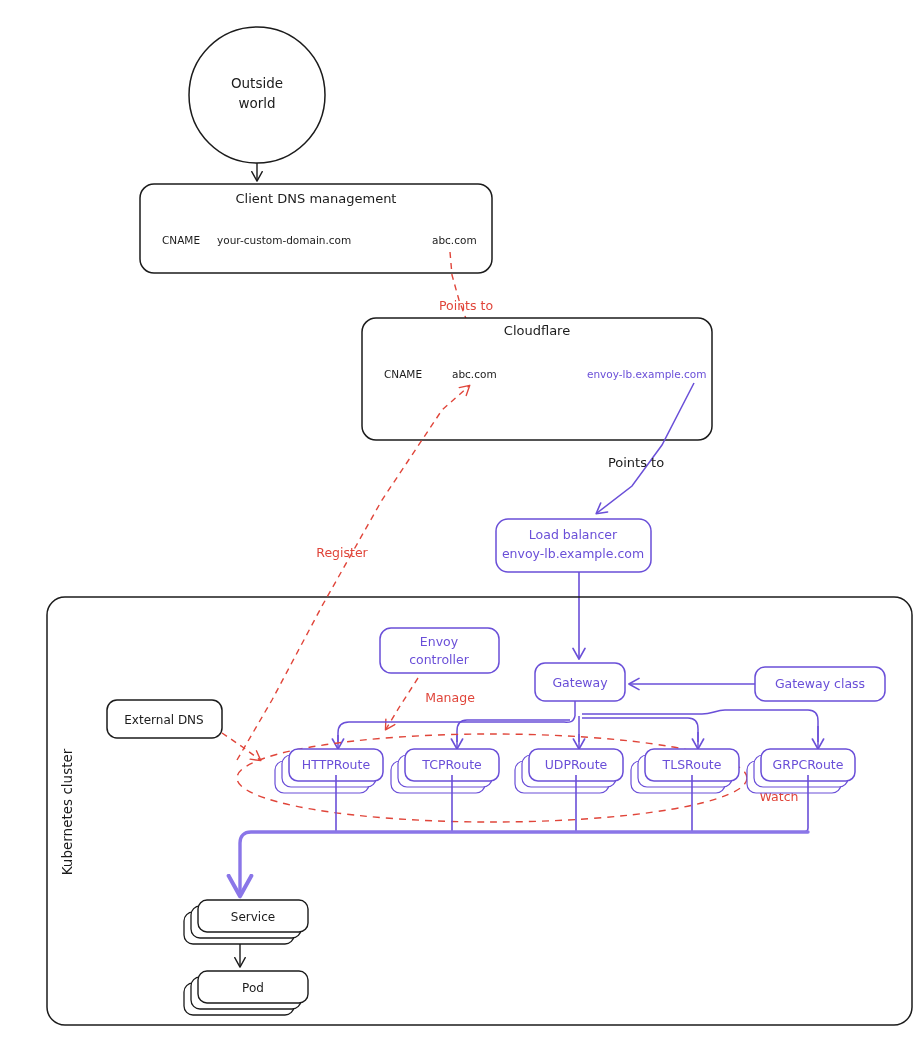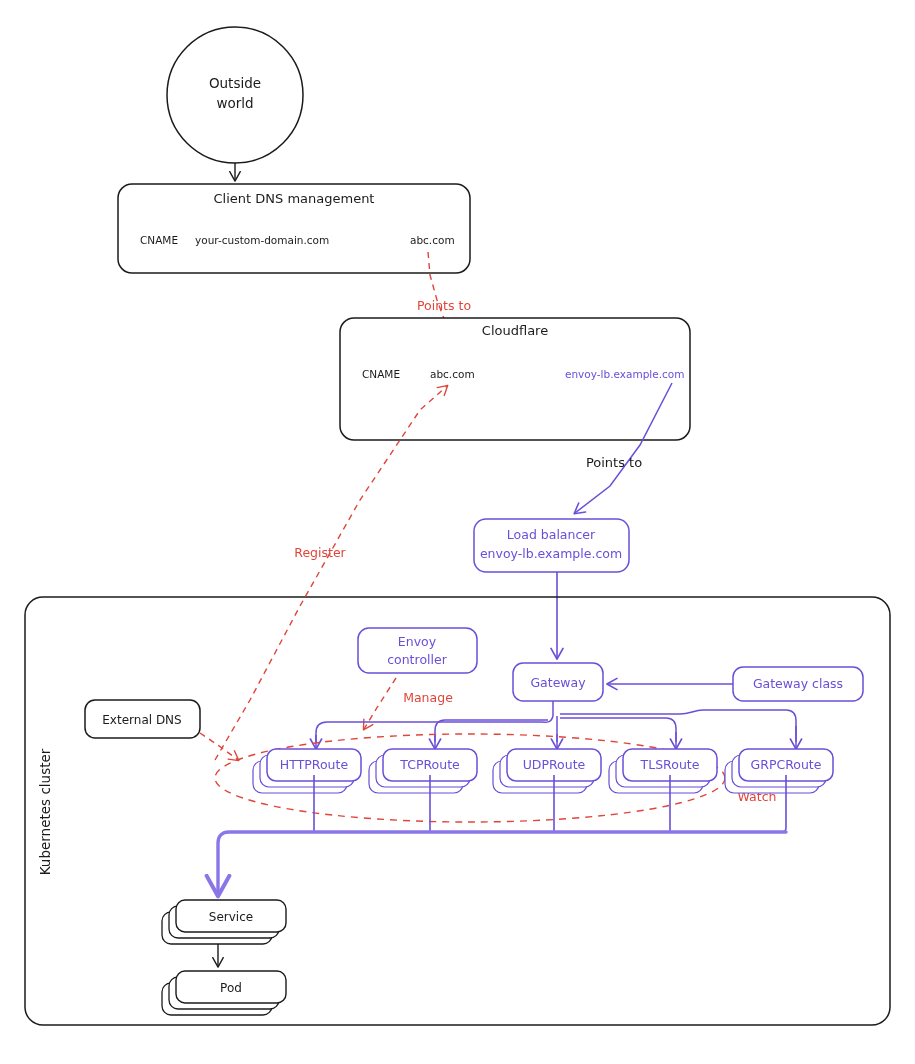--- a/index.html
+++ b/index.html
@@ -1,18 +1,18 @@
 <!DOCTYPE html>
 <html><head>
 <meta charset="utf-8">
 <style>
   html,body{margin:0;padding:0;background:#ffffff;}
   body{width:915px;height:1064px;overflow:hidden;
        font-family:"DejaVu Sans",sans-serif;}
-  #stage{position:relative;width:854px;height:1064px;}
+  #stage{position:relative;width:854px;height:1064px;margin-left:22px;}
   svg#canvas{position:absolute;left:0;top:0;width:915px;height:1064px;}
   .lbl{fill:#1b1b1b;font-family:"DejaVu Sans",sans-serif;}
   .lbl-purple{fill:#6a4fd8;}
   .lbl-red{fill:#e0453a;}
   text{dominant-baseline:middle;}
 </style>
 </head>
 <body>
 
 <div id="stage">

